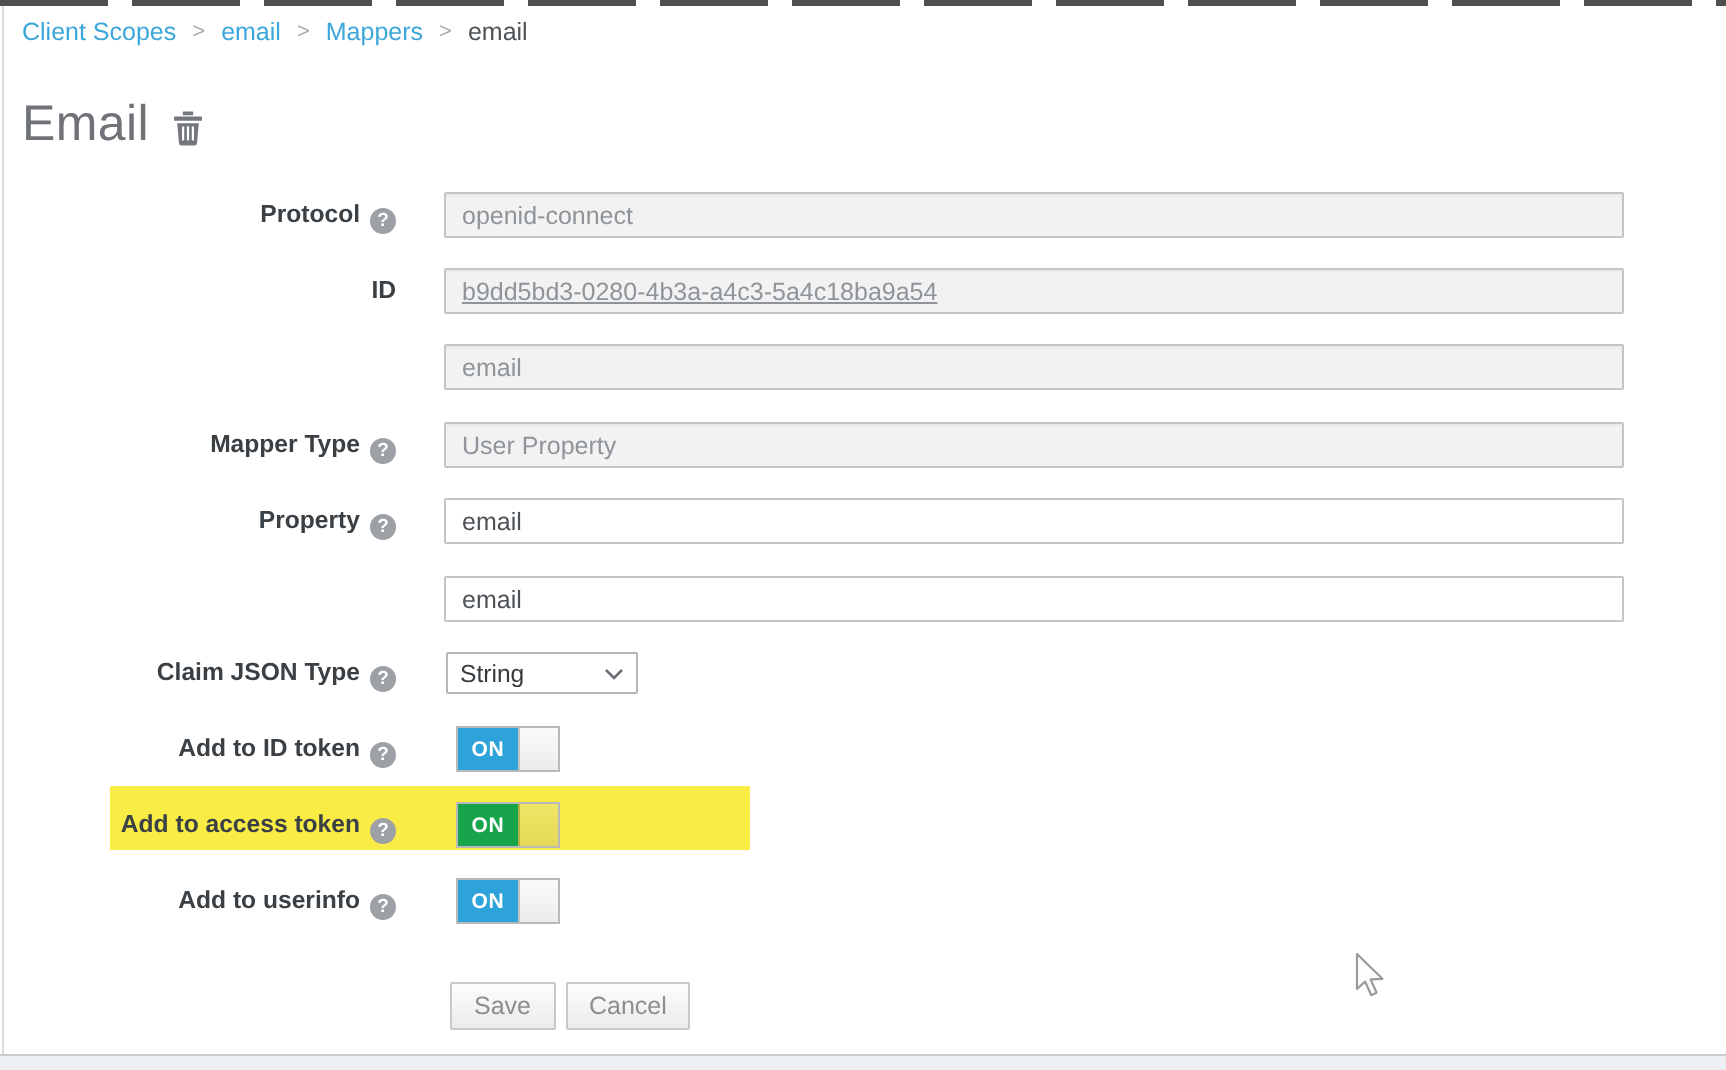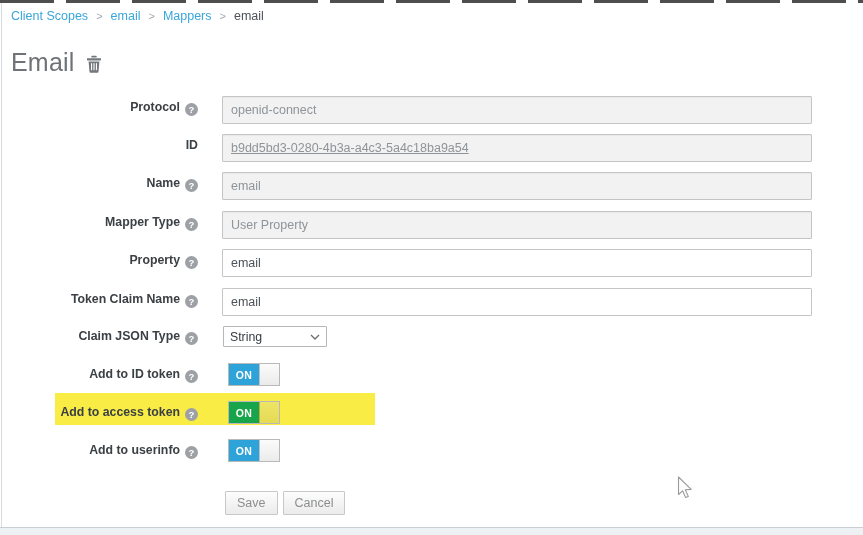--- a/index.html
+++ b/index.html
@@ -34,30 +34,30 @@
     position:absolute; left:0; width:198px; text-align:right;
     font-size:12.3px; font-weight:bold; color:#3b4045;
   }
   .help {
     display:inline-block; width:13px; height:13px; border-radius:50%;
     background:#9da1a5; color:#ffffff; font-size:9.5px; font-weight:bold;
     line-height:13px; text-align:center; margin-left:5px; vertical-align:-2px;
     cursor:pointer;
   }
   .tinput {
-    position:absolute; left:222px; width:590px; height:28px;
+    position:absolute; left:222px; width:590px; height:23px;
     border:1px solid #c5c5c5; background:#ffffff; color:#4d5258;
     font-size:12.5px; font-family:"Liberation Sans", sans-serif;
     padding:2px 8px; border-radius:1px; outline:none;
   }
   .tinput:disabled, .tinput.disabled {
     background:#f2f2f2; color:#8e9499; box-shadow:inset 0 1px 1px rgba(0,0,0,.04);
   }
   .selectbox {
-    position:absolute; left:223px; width:104px; height:21px;
+    position:absolute; left:223px; width:96px; height:21px;
     border:1px solid #b6b6b6; background:#ffffff; border-radius:1px;
     display:flex; align-items:center; justify-content:space-between;
     padding:0 6px; font-size:12.3px; color:#363b3f; cursor:pointer;
   }
   .chev { display:inline-flex; color:#6a6e72; margin-left:6px; }
 
   .hl-band { position:absolute; left:55px; top:393px; width:320px; height:32px; background:#f8ec45; }
 
   .toggle {
     position:absolute; left:228px; width:52px; height:23px;
@@ -121,30 +121,28 @@
   </div>
 
   <div class="hl-band"></div>
 
   <label class="form-label" style="top:96px;line-height:22px;"><span>Protocol</span><span class="help">?</span></label>
   <input class="tinput" style="top: 96px;" disabled="" value="openid-connect">
 
   <label class="form-label" style="top:134px;line-height:22px;"><span>ID</span></label>
   <input class="tinput" style="top: 134px; text-decoration: underline;" disabled="" value="b9dd5bd3-0280-4b3a-a4c3-5a4c18ba9a54">
 
-  <label class="form-label" style="top:172px;line-height:22px;"><span>Name</span><span class="help">?</span></label>
   <input class="tinput" style="top: 172px;" disabled="" value="email">
 
   <label class="form-label" style="top:211px;line-height:22px;"><span>Mapper Type</span><span class="help">?</span></label>
   <input class="tinput" style="top: 211px;" disabled="" value="User Property">
 
   <label class="form-label" style="top:249px;line-height:22px;"><span>Property</span><span class="help">?</span></label>
   <input class="tinput" style="top: 249px;" value="email">
 
-  <label class="form-label" style="top:288px;line-height:22px;"><span>Token Claim Name</span><span class="help">?</span></label>
   <input class="tinput" style="top: 288px;" value="email">
 
   <label class="form-label" style="top:326px;line-height:21px;padding-left:48px;"><span>Claim JSON Type</span><span class="help">?</span></label>
   <div class="selectbox" style="top:326px;">
     <span>String</span>
     <span class="chev">
       <svg width="10" height="6" viewBox="0 0 10 6">
           <polyline points="1,1 5,5 9,1" fill="none" stroke="#6a6e72" stroke-width="1.3"></polyline>
         </svg>
     </span>

